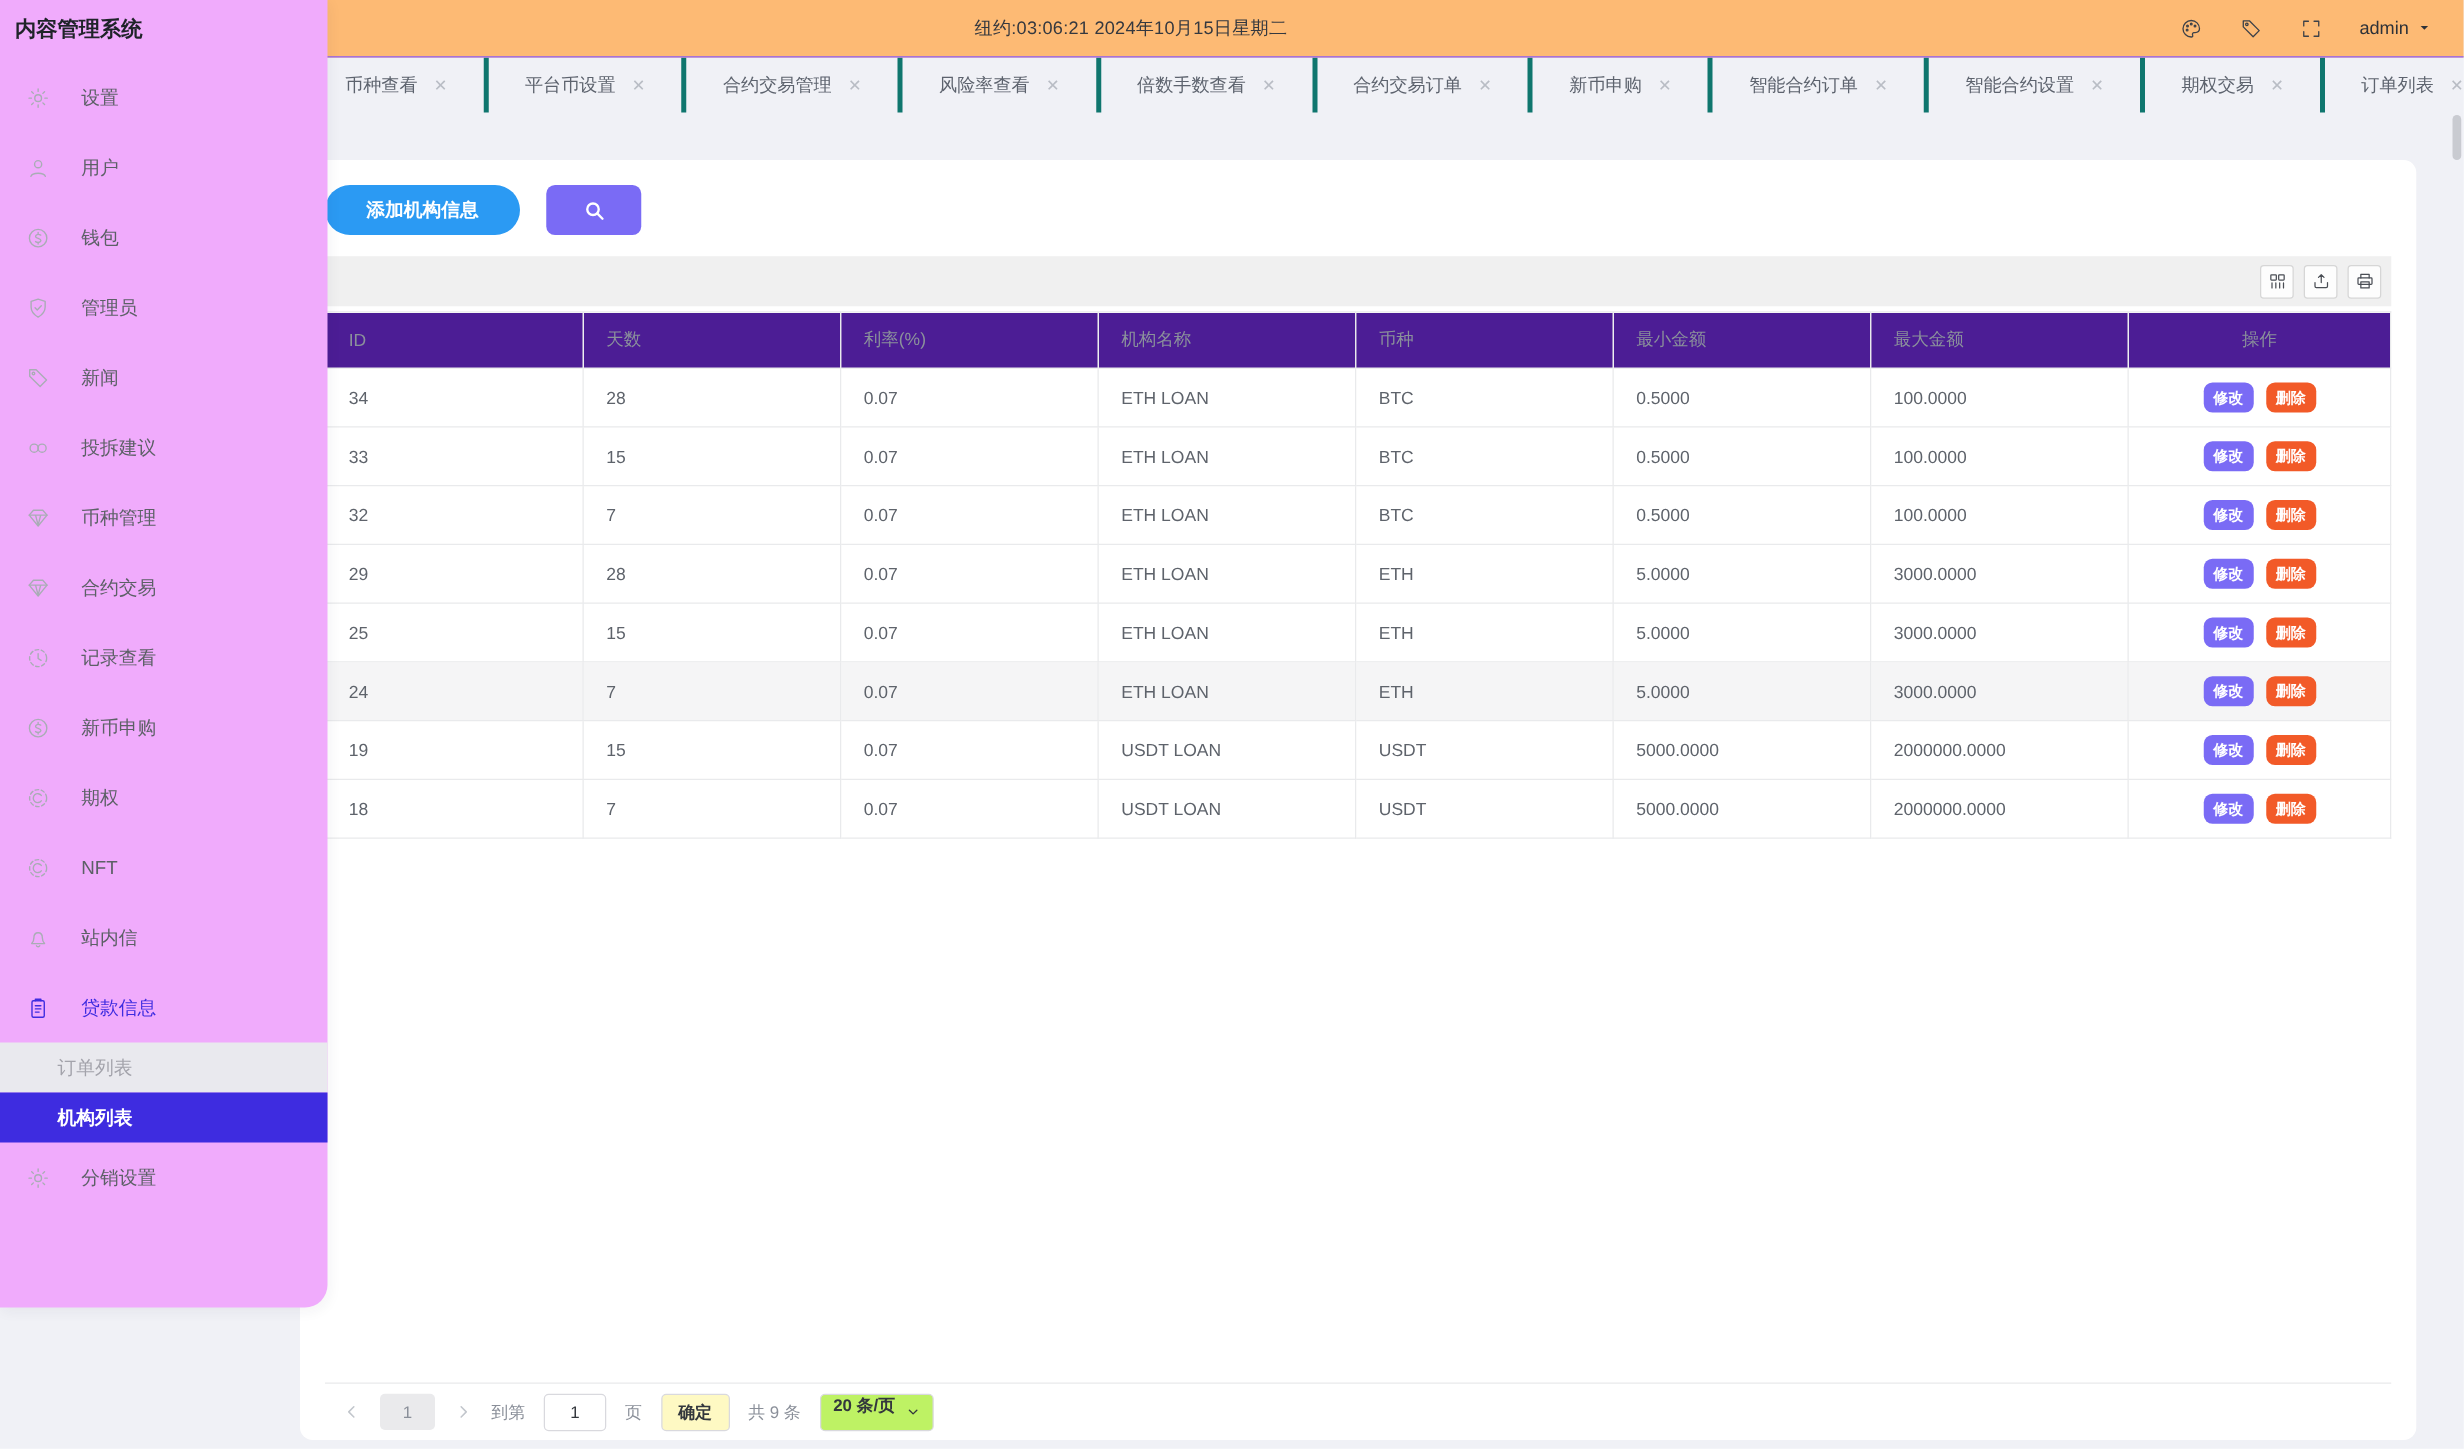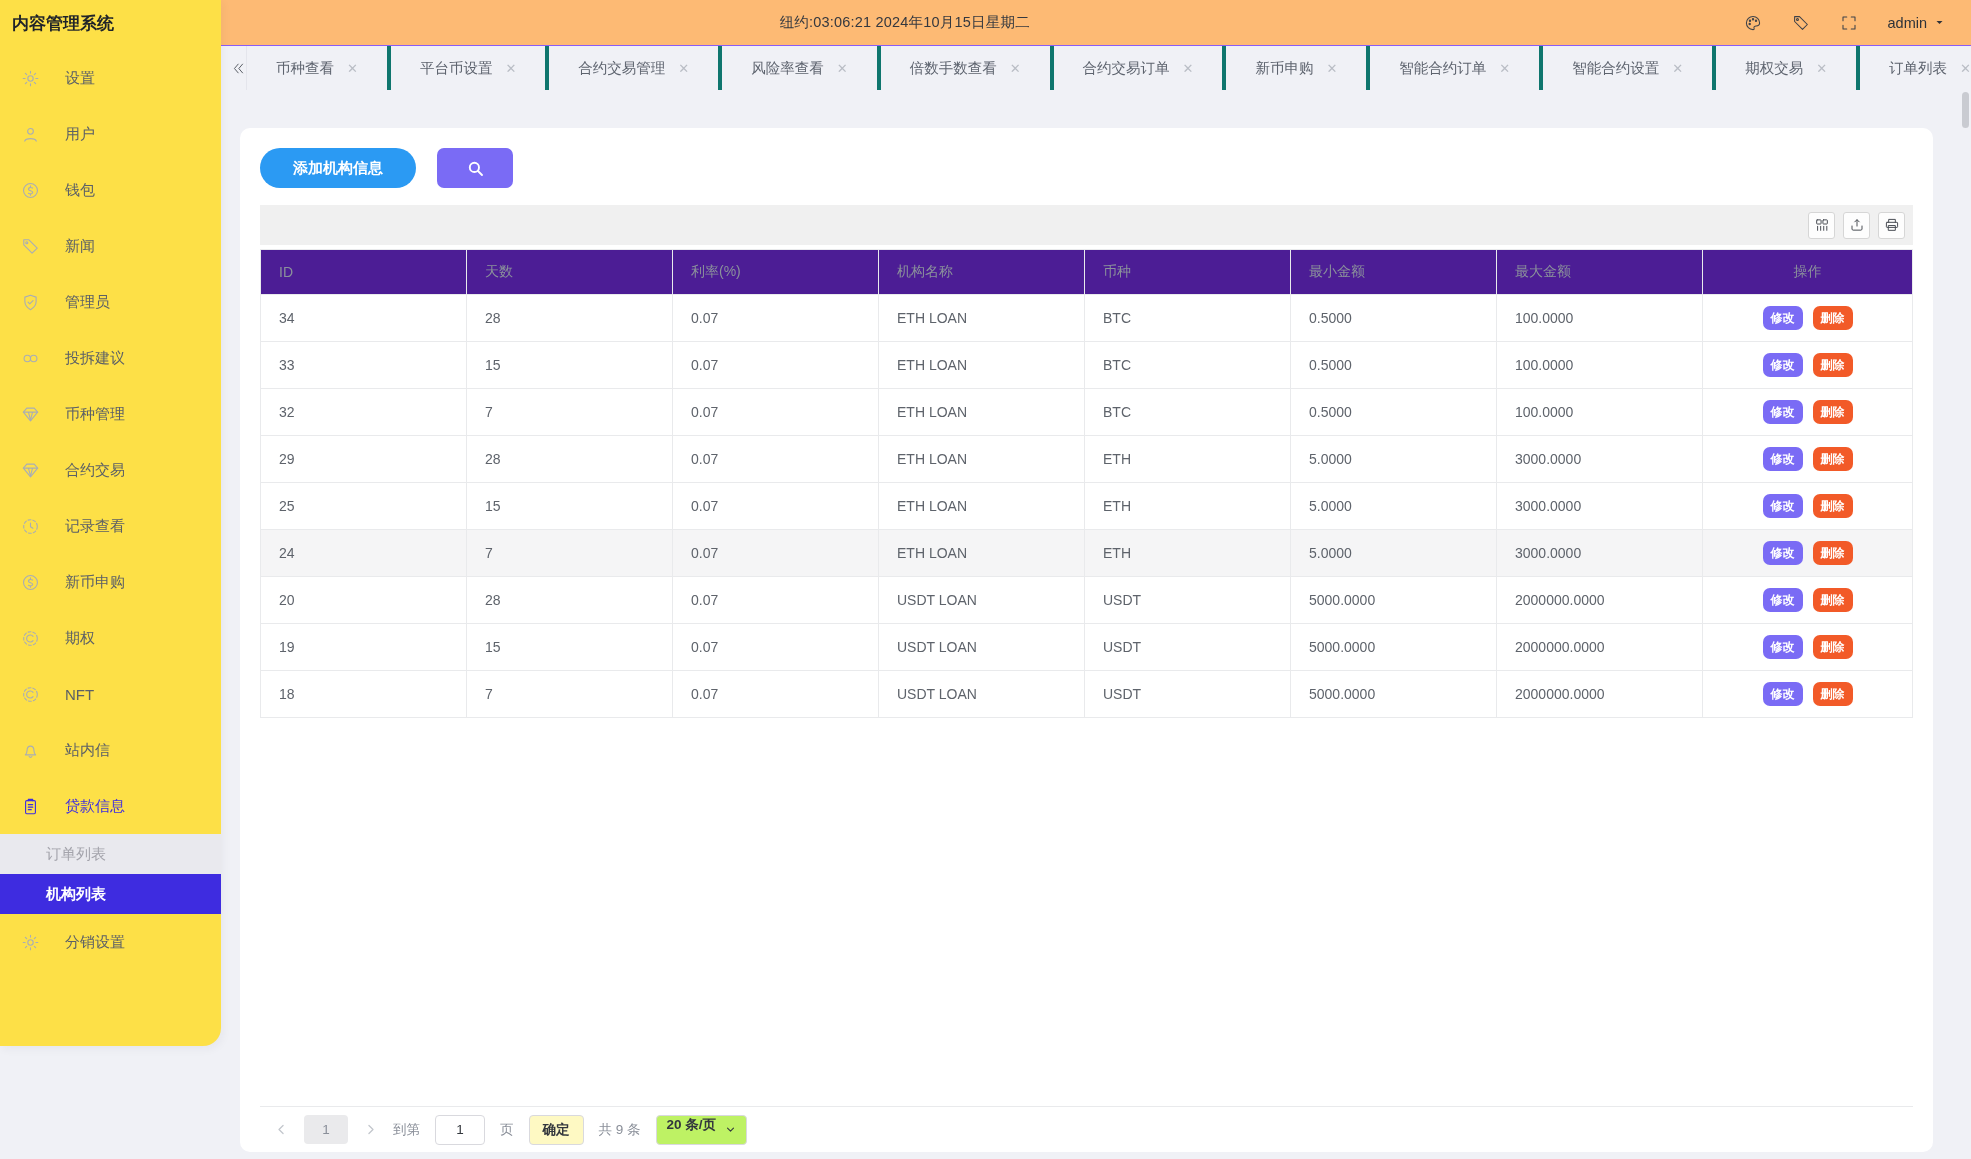--- a/index.html
+++ b/index.html
@@ -16,21 +16,21 @@
   
   .topbar{position:absolute;top:0;left:0;right:0;height:46px;background:#fdba74;
     border-bottom:1px solid #8b5cf6;display:flex;align-items:center;z-index:2}
   .topbar-left{display:flex;align-items:center;gap:30px;color:#3d4148}
   .clock{flex:1;text-align:center;font-size:14.5px;color:#34383f;letter-spacing:.2px}
   .topbar-right{display:flex;align-items:center;gap:30px;margin-right:26px;color:#3d4148}
   .admin{display:flex;align-items:center;gap:7px;font-size:14.5px;color:#2e3238;cursor:pointer}
   .admin .icn svg{width:11px;height:11px}
 
   
-  .sidebar{position:absolute;top:0;left:0;width:221px;height:1046px;background:#fde047;z-index:3;
+  .sidebar{position:absolute;top:0;left:0;width:262px;height:1046px;background:#f0abfc;z-index:3;
     border-radius:0 0 18px 0;box-shadow:2px 3px 10px rgba(40,45,60,.05)}
   .brand{height:46px;display:flex;align-items:center;padding-left:12px;
     font-size:17px;font-weight:bold;color:#1f2329}
   .side-menu{padding-top:4px}
   .side-item{height:56px;display:flex;align-items:center;gap:25px;padding-left:21px;
     font-size:15px;color:#5c6066;cursor:pointer}
   .side-item .icn{color:#a9adb5}
   .side-item .icn svg{width:19px;height:19px}
   .side-item.active{color:var(--menu)}
   .side-item.active .icn{color:var(--menu)}
@@ -125,34 +125,34 @@
           <svg viewBox="0 0 24 24">
             <circle cx="12" cy="12" r="8.8"></circle>
             <path d="M14.6 8.9c-2.6-1.4-5.2-.4-5.2 1.4 0 2.3 5.4 1.7 5.4 4 0 1.8-2.9 2.7-5.4 1.2M12 6.2v1.5M12 16.4v1.5"></path>
           </svg>
         </span>
         <span>钱包</span>
       </div>
       <div class="side-item">
         <span class="icn">
           <svg viewBox="0 0 24 24">
+            <path d="M12 2.9l7.1 2.3v5.6c0 4.7-3 7.9-7.1 10.3-4.1-2.4-7.1-5.6-7.1-10.3V5.2z"></path>
+            <path d="M8.9 11.6l2.2 2.2 4.1-4.2"></path>
+          </svg>
+        </span>
+        <span>管理员</span>
+      </div>
+      <div class="side-item">
+        <span class="icn">
+          <svg viewBox="0 0 24 24">
             <path d="M3.5 10V3.5H10L20.5 14l-6.5 6.5z"></path>
             <circle cx="7.3" cy="7.3" r="1.3"></circle>
           </svg>
         </span>
         <span>新闻</span>
-      </div>
-      <div class="side-item">
-        <span class="icn">
-          <svg viewBox="0 0 24 24">
-            <path d="M12 2.9l7.1 2.3v5.6c0 4.7-3 7.9-7.1 10.3-4.1-2.4-7.1-5.6-7.1-10.3V5.2z"></path>
-            <path d="M8.9 11.6l2.2 2.2 4.1-4.2"></path>
-          </svg>
-        </span>
-        <span>管理员</span>
       </div>
       <div class="side-item">
         <span class="icn">
           <svg viewBox="0 0 24 24">
             <circle cx="8" cy="12" r="4.1"></circle>
             <circle cx="16" cy="12" r="4.1"></circle>
           </svg>
         </span>
         <span>投拆建议</span>
       </div>
@@ -493,33 +493,20 @@
           <td>ETH LOAN</td>
           <td>ETH</td>
           <td>5.0000</td>
           <td>3000.0000</td>
           <td class="col-op"><span class="act-wrap">
               <button class="act edit">修改</button>
               <button class="act del">删除</button>
             </span></td>
         </tr>
         <tr>
-          <td>20</td>
-          <td>28</td>
-          <td>0.07</td>
-          <td>USDT LOAN</td>
-          <td>USDT</td>
-          <td>5000.0000</td>
-          <td>2000000.0000</td>
-          <td class="col-op"><span class="act-wrap">
-              <button class="act edit">修改</button>
-              <button class="act del">删除</button>
-            </span></td>
-        </tr>
-        <tr>
           <td>19</td>
           <td>15</td>
           <td>0.07</td>
           <td>USDT LOAN</td>
           <td>USDT</td>
           <td>5000.0000</td>
           <td>2000000.0000</td>
           <td class="col-op"><span class="act-wrap">
               <button class="act edit">修改</button>
               <button class="act del">删除</button>

